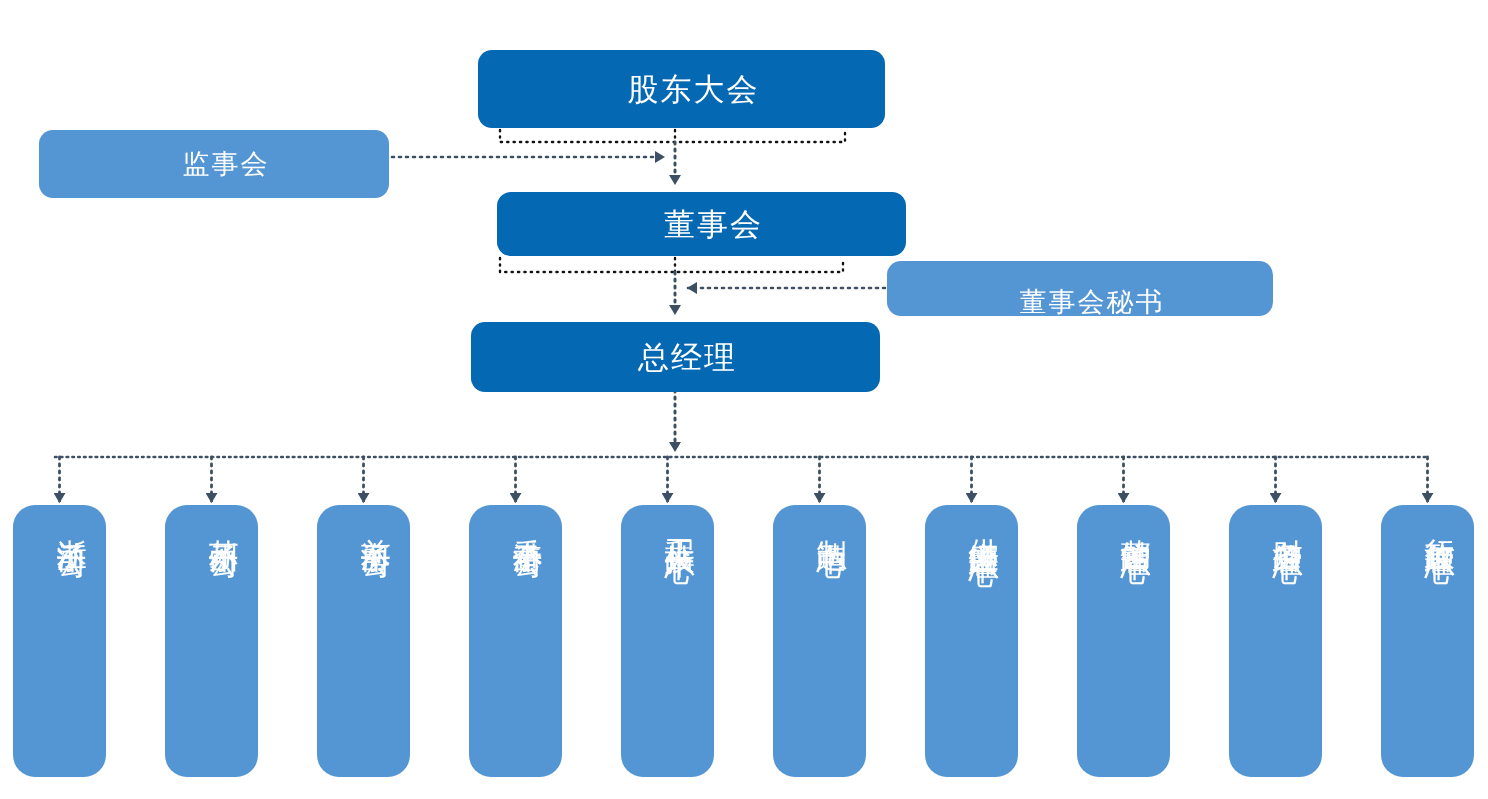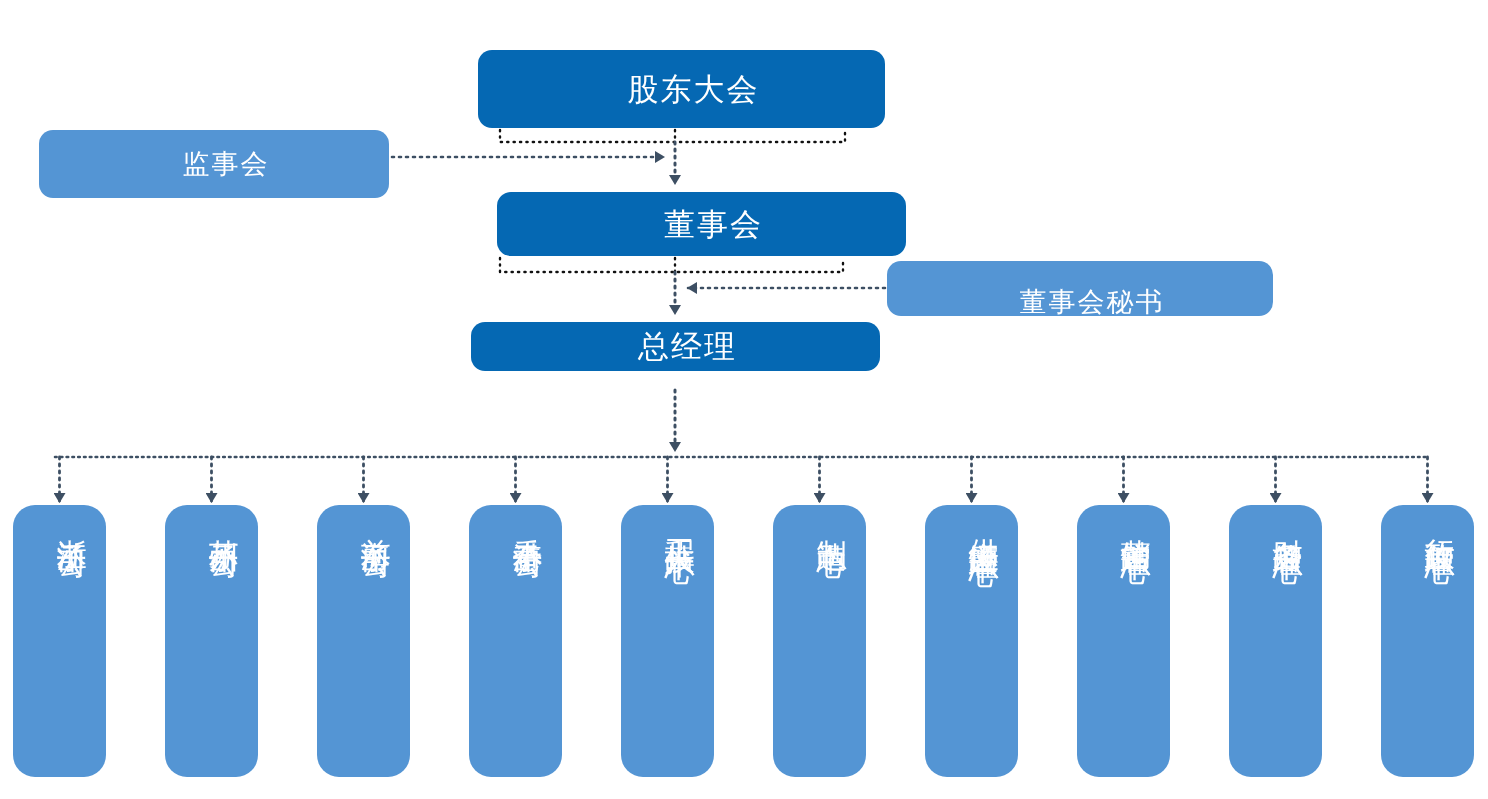--- a/index.html
+++ b/index.html
@@ -142,21 +142,21 @@
   </div>
 
   <div class="node top" style="left:497px; top:192px; width:409px; height:64px;">
     <span>董事会</span>
   </div>
 
   <div class="node side" style="left:887px; top:261px; width:386px; height:55px;align-items:flex-end;">
     <span>董事会秘书</span>
   </div>
 
-  <div class="node top" style="left:471px; top:322px; width:409px; height:49px;">
+  <div class="node top" style="left:471px; top:322px; width:409px; height:70px;">
     <span>总经理</span>
   </div>
 
   <div id="departments">
       <div class="node leaf" style="left: 13px; top: 505px; width: 93px; height: 272px;">
         <span class="vtext">浙江子公司</span>
       </div>
       <div class="node leaf" style="left: 165px; top: 505px; width: 93px; height: 272px;">
         <span class="vtext">苏州子公司</span>
       </div>

